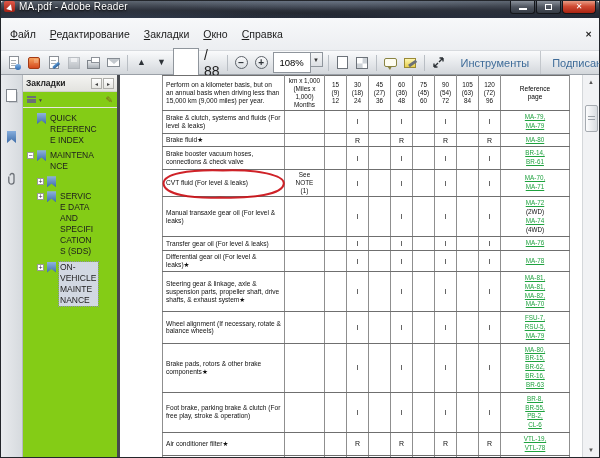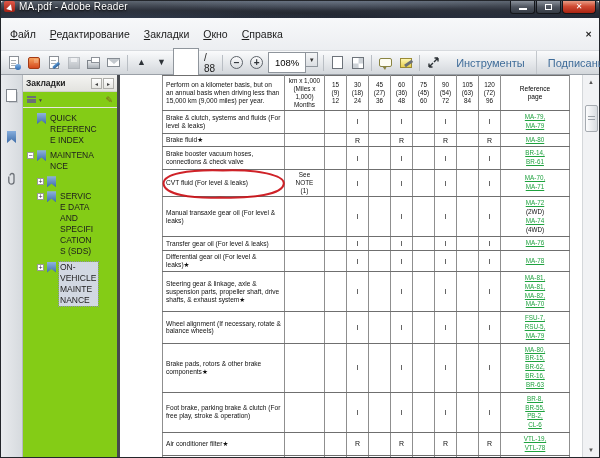--- a/index.html
+++ b/index.html
@@ -43,21 +43,21 @@
   .icon-create::after{content:""; position:absolute; right:1px; top:1px; width:4px; height:4px; background:#fff3; }
   .icon-pen { position:absolute; width:8px; height:2.5px; background:linear-gradient(#5f9bd6,#2b5f99); transform:rotate(-40deg); right:-2px; bottom:2px; border-radius:1px; }
   .icon-save { width:12px; height:12px; background:linear-gradient(#cfd3d8,#9ba1a8); border:1px solid #878d94; position:relative; opacity:.5; }
   .icon-save::after { content:""; position:absolute; top:0; left:2.5px; width:6px; height:4.5px; background:#f2f3f5; }
   .icon-print { width:13px; height:9px; background:linear-gradient(#e9ebee,#aab0b7); border:1px solid #7e848b; position:relative; margin-top:3px; }
   .icon-print::before { content:""; position:absolute; top:-4px; left:2.5px; width:7px; height:4px; background:#fff; border:1px solid #8d9299; }
   .icon-mail { width:13px; height:9px; background:#fdfdfd; border:1px solid #868c93; position:relative; }
   .icon-mail::after { content:""; position:absolute; left:0; top:0; border-left:6px solid transparent; border-right:6px solid transparent; border-top:5px solid #c3c8cd; }
   .nav-arrow { font-size:9px; color:#2e3338; line-height:1; }
   .page-input { width:20px; height:29px; border:1px solid #8f959c; font-size:15px; text-align:center; background:#fff; font-family:"Liberation Sans",sans-serif; padding:12px; }
-  .page-total { font-size:10px; color:#222; padding:0 2px; }
+  .page-total { font-size:14px; color:#222; padding:0 2px; }
   .zoom-circle { width:13px; height:13px; border-radius:50%; border:1px solid #5d636a; background:linear-gradient(#fbfbfc,#d9dde1); color:#2c3136; font-size:10px; line-height:11px; text-align:center; font-weight:bold; }
   .zoom-box { height:21px; min-width:38px; border:1px solid #8f959c; background:#fff; font-size:9.5px; display:flex; align-items:center; justify-content:center; padding:0 3px; }
   .zoom-caret { width:12px; height:15px; border:1px solid #8f959c; border-left:none; background:linear-gradient(#f6f7f8,#dcdfe3); font-size:6px; color:#333; display:flex; align-items:center; justify-content:center; }
   .icon-fitrect { width:11px; height:13px; border:1px solid #6d737a; background:#fff; }
   .icon-fitgrid { width:12px; height:12px; border:1px solid #6d737a; background:
      linear-gradient(#fff,#fff) 0 0/5px 5px no-repeat, linear-gradient(#cdd2d7,#cdd2d7) 6px 0/5px 5px no-repeat,
      linear-gradient(#cdd2d7,#cdd2d7) 0 6px/5px 5px no-repeat, linear-gradient(#fff,#fff) 6px 6px/5px 5px no-repeat; }
   .icon-bubble { width:13px; height:9px; border:1px solid #8a8442; background:#fefdf2; border-radius:2px; position:relative; }
   .icon-bubble::after { content:""; position:absolute; left:2px; bottom:-4px; border-left:3px solid transparent; border-right:2px solid transparent; border-top:4px solid #8a8442; }
   .icon-marker { width:12px; height:10px; background:linear-gradient(#fdf6b0,#e8cf4e); border:1px solid #9a8a35; position:relative; }

